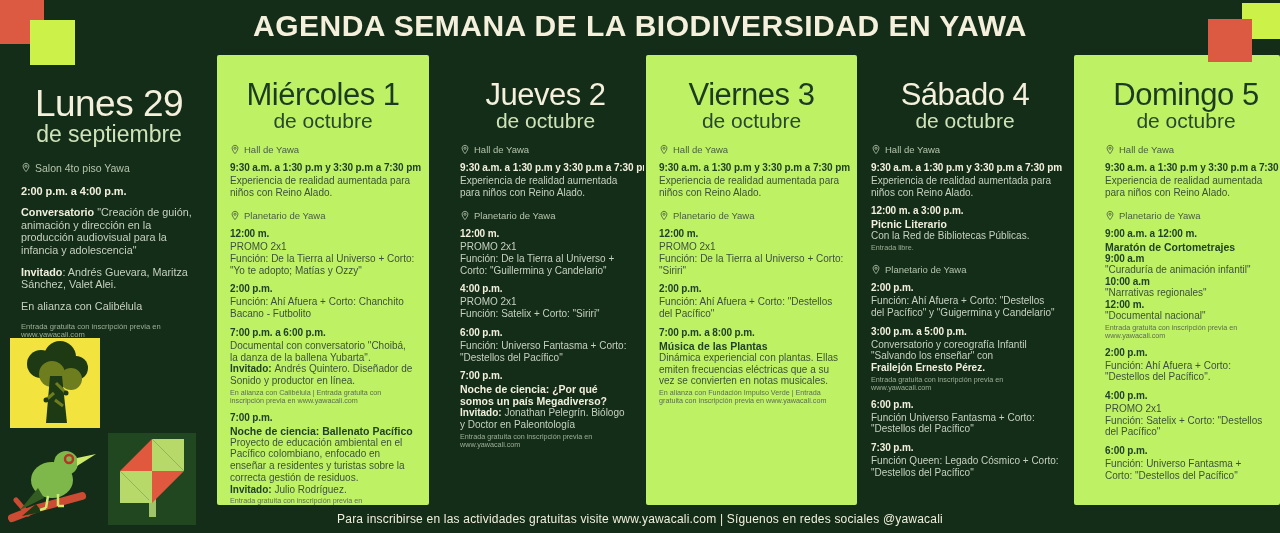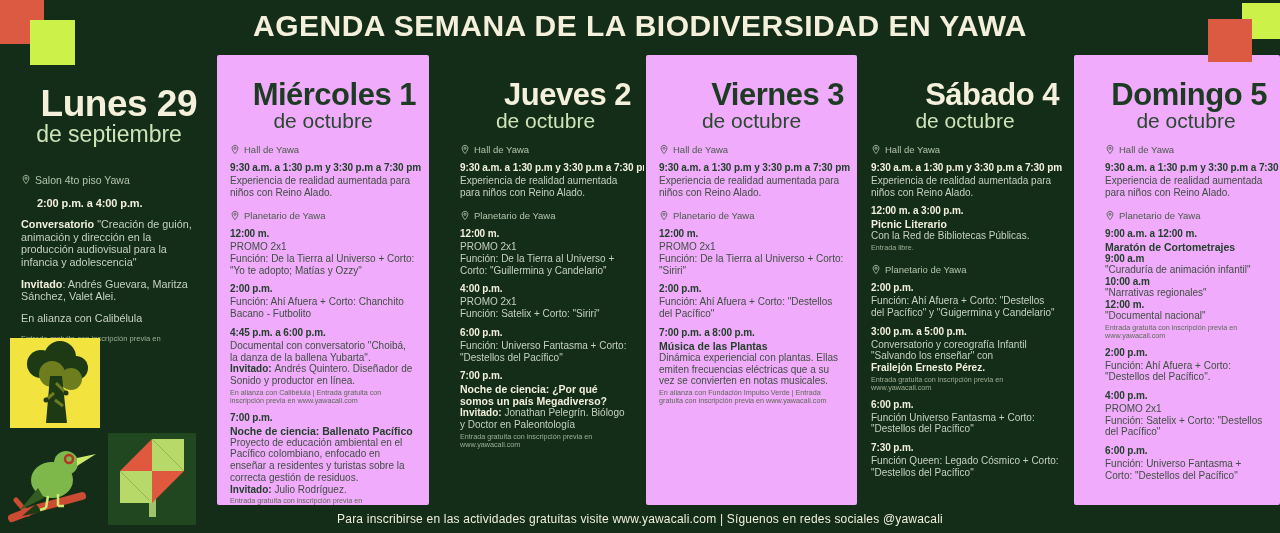--- a/index.html
+++ b/index.html
@@ -4,43 +4,43 @@
 <style>
   * { margin:0; padding:0; box-sizing:border-box; }
   html,body { width:1280px; height:533px; }
   body { font-family:"Liberation Sans", sans-serif; }
   .poster { position:relative; width:1280px; height:533px; background:#132d18; overflow:hidden; }
 
   .main-title { position:absolute; top:9px; left:0; width:100%; text-align:center;
     color:#f4f0dc; font-size:30px; font-weight:800; letter-spacing:.5px; }
 
   .column { position:absolute; top:55px; height:450px; padding:0 13px; overflow:hidden; }
-  .card { background:#f0abfc; border-radius:2px;
+  .card { background:#bef264; border-radius:2px;
     --title:#1d3b22; --sub:#2a4830; --venue:#4a5c48; --time:#22402a; --body:#3d4f3e; --small:#5d6b55; }
   .darkcol {
     --title:#f4f0dc; --sub:#cfe2b8; --venue:#b6c3ab; --time:#f2efdc; --body:#c7d1bf; --small:#9fae95; }
 
-  .day { font-size:31px; font-weight:700; text-align:right; margin-top:24px;
+  .day { font-size:31px; font-weight:400; text-align:center; margin-top:24px;
     color:var(--title); letter-spacing:-.5px; line-height:1.0; }
   .month { font-size:21px; text-align:center; color:var(--sub); font-weight:400; margin-top:0px; line-height:1.05; }
   .col-first .day { font-size:37px; margin-top:30px; }
   .col-first .month { font-size:23px; }
 
   .col-body { margin-top:8px; }
   .venue { display:flex; gap:4px; font-size:9.5px; color:var(--venue); margin-top:12px; }
   .venue svg { flex:0 0 auto; }
   .time { font-size:10px; font-weight:700; color:var(--time); margin-top:7px; white-space:nowrap; letter-spacing:-.1px; }
   .head { font-size:10.5px; font-weight:700; color:var(--time); margin-top:2px; line-height:1.15; }
   .para { font-size:10px; color:var(--body); line-height:1.17; margin-top:2px; }
   .para .bold { font-weight:700; color:var(--time); }
   .small { font-size:7.2px; color:var(--small); line-height:1.12; margin-top:2px; }
   .tight { margin-top:0; }
   .col-first .para { font-size:10.8px; margin-top:9px; }
-  .col-first .time { font-size:11px; margin-top:11px;margin-left:16px; }
-  .col-first .venue { font-size:10.5px; margin-top:28px; }
+  .col-first .time { font-size:11px; margin-top:11px; }
+  .col-first .venue { font-size:10.5px; margin-top:16px; }
   .col-first .small { font-size:7.6px; margin-top:10px; }
 
   .footer { position:absolute; bottom:0; left:0; width:100%; height:28px; display:flex;
     align-items:center; justify-content:center; color:#f2efdc; font-size:12px; letter-spacing:.2px; }
 
   .sq { position:absolute; }
   .sq-tl-red   { left:0;  top:0;  width:44px; height:44px; background:#dc5a41; }
   .sq-tl-lime  { left:30px; top:20px; width:45px; height:45px; background:#ccf149; }
   .sq-tr-lime  { right:0; top:3px;  width:38px; height:36px; background:#ccf149; }
   .sq-tr-red   { right:28px; top:19px; width:44px; height:43px; background:#dc5a41; }
@@ -93,21 +93,21 @@
               <path d="M12 2C8.1 2 5 5.1 5 9c0 5 7 13 7 13s7-8 7-13c0-3.9-3.1-7-7-7z" fill="none" stroke="currentColor" stroke-width="2"></path>
               <circle cx="12" cy="9" r="2.6" fill="none" stroke="currentColor" stroke-width="2"></circle>
             </svg>
             <span>Planetario de Yawa</span>
           </div>
           <div class="time">12:00 m.</div>
           <p class="para">PROMO 2x1</p>
           <p class="para tight">Función: De la Tierra al Universo + Corto: "Yo te adopto; Matías y Ozzy"</p>
           <div class="time">2:00 p.m.</div>
           <p class="para">Función: Ahí Afuera +  Corto: Chanchito Bacano - Futbolito</p>
-          <div class="time">4:45 p.m. a 6:00 p.m.</div>
+          <div class="time">7:00 p.m. a 6:00 p.m.</div>
           <p class="para">Documental con conversatorio "Choibá, la danza de la ballena Yubarta".</p>
           <p class="para tight"><span class="bold">Invitado: </span><span>Andrés Quintero. Diseñador de Sonido y productor en línea.</span></p>
           <div class="small">En alianza con Calibélula | Entrada gratuita con inscripción previa en www.yawacali.com</div>
           <div class="time">7:00 p.m.</div>
           <div class="head">Noche de ciencia: Ballenato Pacífico</div>
           <p class="para tight">Proyecto de educación ambiental en el Pacífico colombiano, enfocado en enseñar a residentes y turistas sobre la correcta gestión de residuos.</p>
           <p class="para tight"><span class="bold">Invitado: </span><span>Julio Rodríguez.</span></p>
           <div class="small">Entrada gratuita con inscripción previa en www.yawacali.com</div>
         </div>
       </section>

